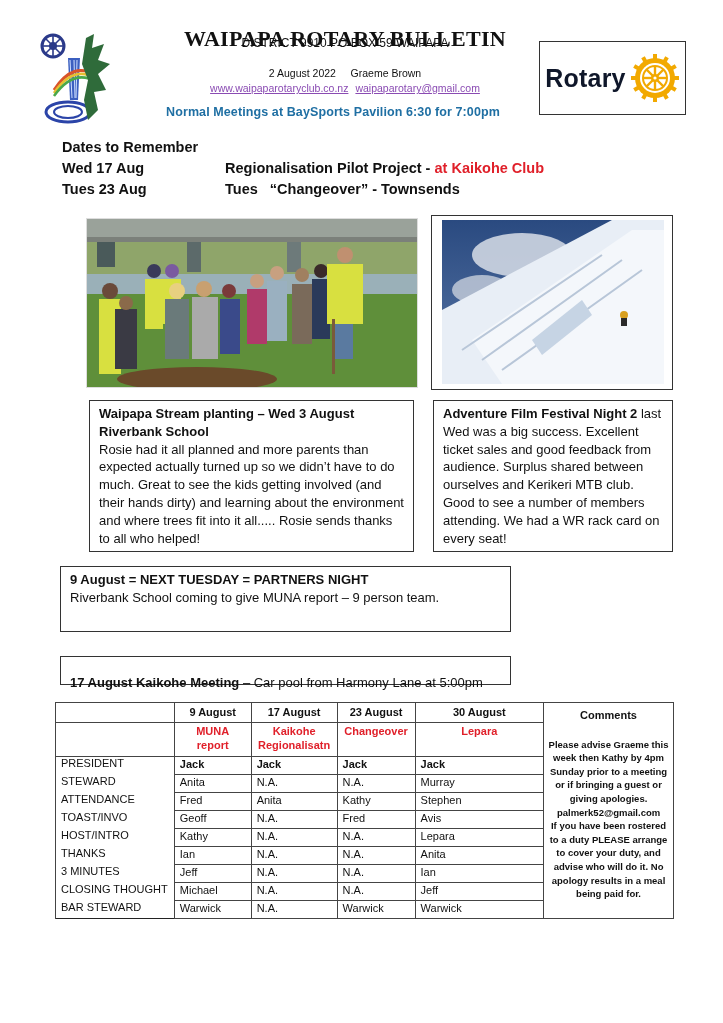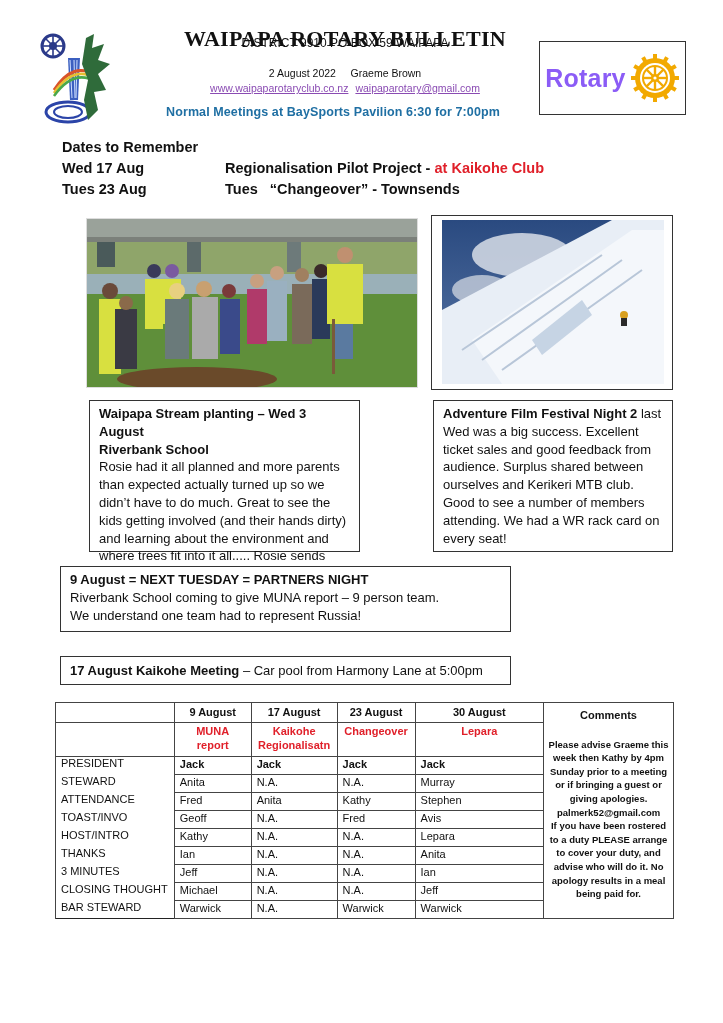--- a/index.html
+++ b/index.html
@@ -9,39 +9,39 @@
 
   
   .club-logo { left: 38px; top: 30px; width: 78px; height: 100px; }
   .title { left: 150px; top: 26px; width: 390px; text-align: center; font-family: "Liberation Serif", "DejaVu Serif", serif; font-weight: bold; font-size: 22px; letter-spacing: 0.3px; color: #111; }
   .sub1 { left: 160px; top: 36px; width: 370px; text-align: center; font-size: 12px; }
   .sub2 { left: 160px; top: 67px; width: 370px; text-align: center; font-size: 10.5px; }
   .links { left: 165px; top: 82px; width: 360px; font-size: 10.5px; display: flex; gap: 7px; justify-content: center; align-items: center; }
   .links a { color: #8a4bb3; text-decoration: underline; }
   .meetings { left: 148px; top: 105px; width: 370px; text-align: center; font-size: 12.5px; color: #1f6fa3; font-weight: bold; letter-spacing: 0.1px; }
   .rotary-box { left: 539px; top: 41px; width: 147px; height: 74px; border: 1px solid #333; display: flex; align-items: center; justify-content: center; gap: 4px; }
-  .rotary-word { font-size: 25px; font-weight: bold; color: #8b5cf6; letter-spacing: 0.2px; }
+  .rotary-word { font-size: 25px; font-weight: bold; color: #0f172a; letter-spacing: 0.2px; }
 
   
   .dates { left: 62px; top: 137px; font-size: 14.5px; font-weight: bold; line-height: 21px; }
   .dates .row { display: flex; gap: 31px; }
   .dates .d { width: 132px; }
   .red { color: #e0202a; }
 
   
   .photo1 { left: 86px; top: 218px; width: 332px; height: 170px; border: 1px solid #ddd; overflow: hidden; }
   .photo2-frame { left: 431px; top: 215px; width: 242px; height: 175px; border: 1px solid #333; background: #fff; }
   .photo2 { left: 442px; top: 220px; width: 222px; height: 164px; overflow: hidden; }
 
   
   .box { border: 1px solid #333; font-size: 13px; line-height: 17.8px; padding: 4px 9px; background: #fff; }
-  .b1 { left: 89px; top: 400px; width: 271px; height: 152px; }
+  .b1 { left: 89px; top: 400px; width: 325px; height: 152px; }
   .b2 { left: 433px; top: 400px; width: 240px; height: 152px; }
   .b3 { left: 60px; top: 566px; width: 451px; height: 66px; }
-  .b4 { left: 60px; top: 656px; width: 451px; height: 29px; padding-top: 5px; }
+  .b4 { left: 60px; top: 656px; width: 451px; height: 29px; padding-top: 17px; }
   .bold { font-weight: bold; }
 
   
   .roster { left: 55px; top: 702px; width: 619px; border-collapse: collapse; font-size: 11px; }
   .roster td { border: 1px solid #444; padding: 1px 5px; vertical-align: top; height: 18px; }
   .roster { border: 1.5px solid #222; }
   .roster .hdr td { font-weight: bold; text-align: center; height: 20px; padding-top: 3px; }
   .roster .evt td { font-weight: bold; color: #e0202a; text-align: center; height: 34px; line-height: 14px; }
   .roster td.role { border-right: 1px solid #444; border-top: none; border-bottom: none; padding-top: 0; }
   .roster .jack td.v { font-weight: bold; }
@@ -200,21 +200,20 @@
   <div>Rosie had it all planned and more parents than expected actually turned up so we didn’t have to do much.  Great to see the kids getting involved (and their hands dirty) and learning about the environment and where trees fit into it all..... Rosie sends thanks to all who helped!</div>
 </div>
 
 <div class="abs box b2">
   <span class="bold">Adventure Film Festival Night 2</span><span> last Wed was a big success. Excellent ticket sales and good feedback from audience.  Surplus shared between ourselves and Kerikeri MTB club. Good to see a number of members attending.  We had a WR rack card on every seat!</span>
 </div>
 
 <div class="abs box b3">
   <div class="bold">9 August = NEXT TUESDAY = PARTNERS NIGHT</div>
   <div>Riverbank School coming to give MUNA report – 9 person team.</div>
-  <div>We understand one team had to represent Russia!</div>
 </div>
 
 <div class="abs box b4">
   <span class="bold">17 August Kaikohe Meeting</span><span> – Car pool from Harmony Lane at 5:00pm</span>
 </div>
 
 <table class="abs roster">
   <colgroup>
     <col style="width:119px">
       <col style="width:77px">

